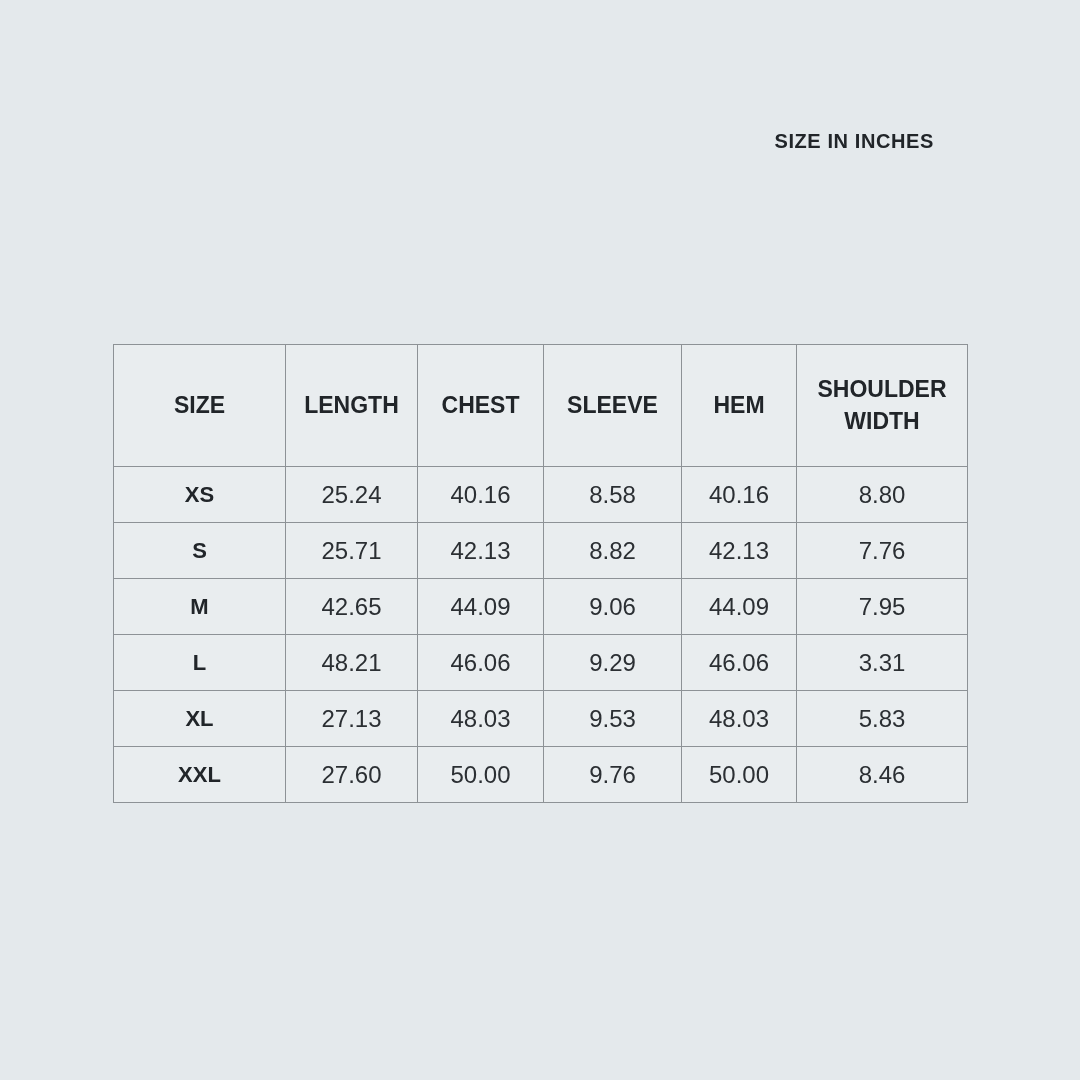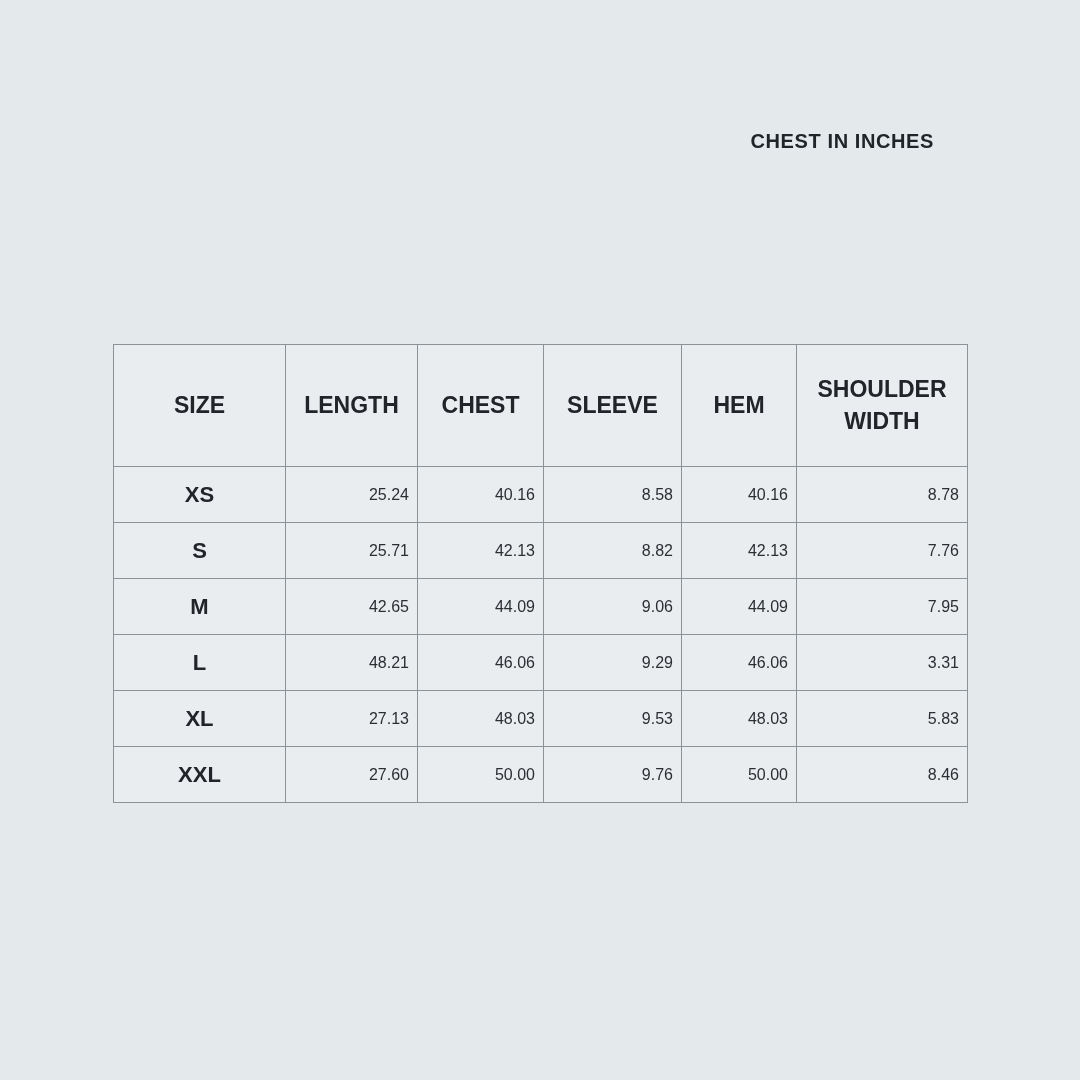--- a/index.html
+++ b/index.html
@@ -36,27 +36,27 @@
   .size-table thead th{
     height:122px;
     font-size:23px;font-weight:700;line-height:1.35;
     color:var(--heading);
   }
   .size-table tbody tr{height:56px;}
   .size-table tbody th{
     font-size:22px;font-weight:700;color:var(--heading);
   }
   .size-table tbody td{
-    font-size:16px;font-weight:400;color:var(--value);text-align:right;
+    font-size:24px;font-weight:400;color:var(--value);
   }
 </style>
 </head>
 <body>
 
-<div class="units-note">CHEST IN INCHES</div>
+<div class="units-note">SIZE IN INCHES</div>
 
 <table class="size-table">
   <colgroup>
     <col style="width:172px">
       <col style="width:132px">
       <col style="width:126px">
     <col style="width:138px">
       <col style="width:115px">
       <col style="width:171px">
   </colgroup>
@@ -70,21 +70,21 @@
       <th>SHOULDER WIDTH</th>
     </tr>
   </thead>
   <tbody>
     <tr>
       <th>XS</th>
       <td>25.24</td>
       <td>40.16</td>
       <td>8.58</td>
       <td>40.16</td>
-      <td>8.78</td>
+      <td>8.80</td>
     </tr>
     <tr>
       <th>S</th>
       <td>25.71</td>
       <td>42.13</td>
       <td>8.82</td>
       <td>42.13</td>
       <td>7.76</td>
     </tr>
     <tr>

